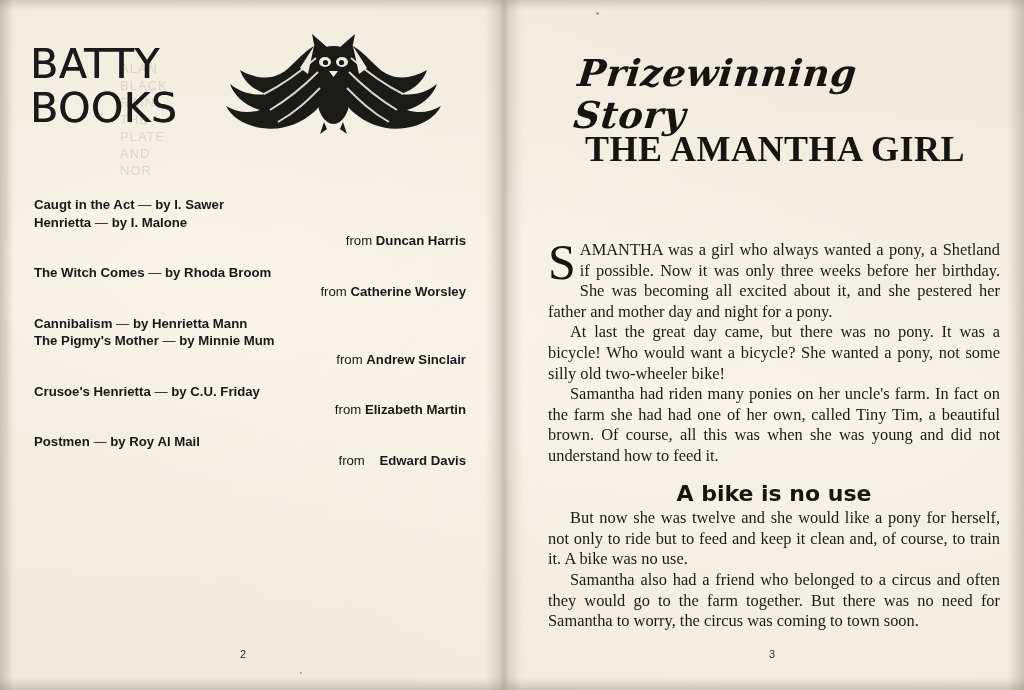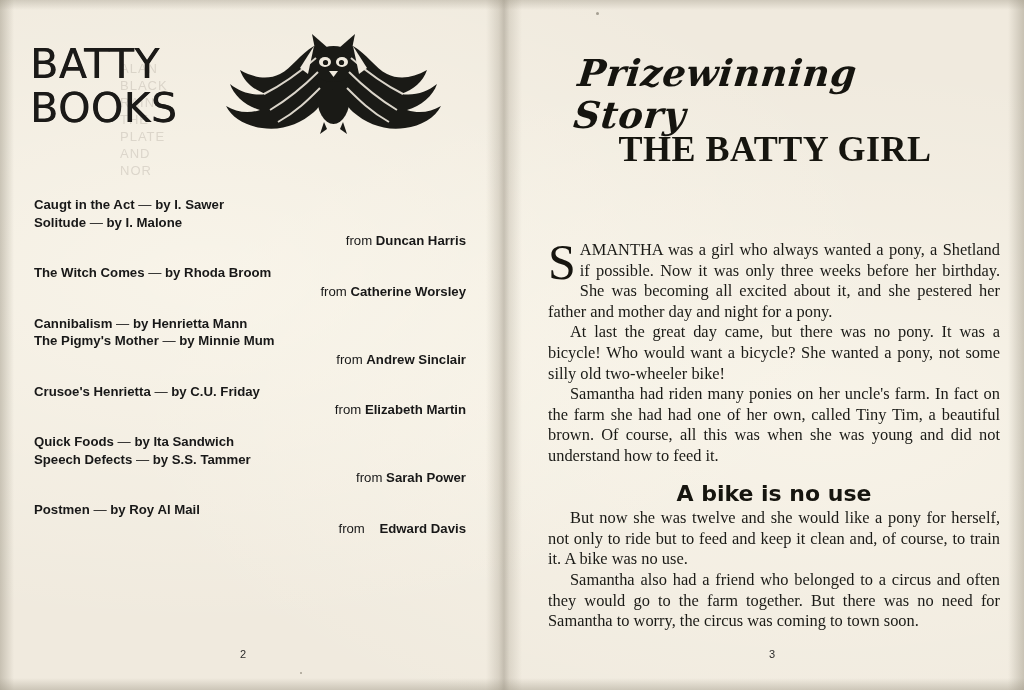--- a/index.html
+++ b/index.html
@@ -308,21 +308,21 @@
 
     <div class="books-list">
 
       <div class="book-group">
         <div class="book-line">
           <b>Caugt in the Act</b>
           <span>—</span>
           <span class="author">by I. Sawer</span>
         </div>
         <div class="book-line">
-          <b>Solitude</b>
+          <b>Henrietta</b>
           <span>—</span>
           <span class="author">by I. Malone</span>
         </div>
         <div class="from-line">
           <span class="from-word">from</span>
           <span class="sender">Duncan Harris</span>
         </div>
       </div>
 
       <div class="book-group">
@@ -360,36 +360,20 @@
           <b>Crusoe's Henrietta</b>
           <span>—</span>
           <span class="author">by C.U. Friday</span>
         </div>
         <div class="from-line">
           <span class="from-word">from</span>
           <span class="sender">Elizabeth  Martin</span>
         </div>
       </div>
 
-      <div class="book-group">
-        <div class="book-line">
-          <b>Quick Foods</b>
-          <span>—</span>
-          <span class="author">by Ita Sandwich</span>
-        </div>
-        <div class="book-line">
-          <b>Speech Defects</b>
-          <span>—</span>
-          <span class="author">by S.S. Tammer</span>
-        </div>
-        <div class="from-line">
-          <span class="from-word">from</span>
-          <span class="sender">Sarah Power</span>
-        </div>
-      </div>
 
       <div class="book-group">
         <div class="book-line">
           <b>Postmen</b>
           <span>—</span>
           <span class="author">by Roy Al Mail</span>
         </div>
         <div class="from-line">
           <span class="from-word">from</span>
           &nbsp;&nbsp;
@@ -399,21 +383,21 @@
 
     </div>
 
     <div class="page-num-left">2</div>
   </div>
 
   <div class="gutter"></div>
 
   <div class="right-page">
     <div class="prize-head">Prizewinning Story</div>
-    <div class="story-title">THE BATTY GIRL</div>
+    <div class="story-title">THE AMANTHA GIRL</div>
 
     <div class="story-body">
       <p class="first">
         <span class="dropcap">S</span><span>AMANTHA was a girl who always wanted a pony, a Shetland if possible. Now it was only three weeks before her birthday. She was becoming all excited about it, and she pestered her father and mother day and night for a pony.</span>
       </p>
       <p>At last the great day came, but there was no pony. It was a bicycle! Who would want a bicycle? She wanted a pony, not some silly old two-wheeler bike!</p>
       <p>Samantha had riden many ponies on her uncle's farm. In fact on the farm she had had one of her own, called Tiny Tim, a beautiful brown. Of course, all this was when she was young and did not understand how to feed it.</p>
       <div class="subhead">A bike is no use</div>
       <p>But now she was twelve and she would like a pony for herself, not only to ride but to feed and keep it clean and, of course, to train it. A bike was no use.</p>
       <p>Samantha also had a friend who belonged to a circus and often they would go to the farm together. But there was no need for Samantha to worry, the circus was coming to town soon.</p>

